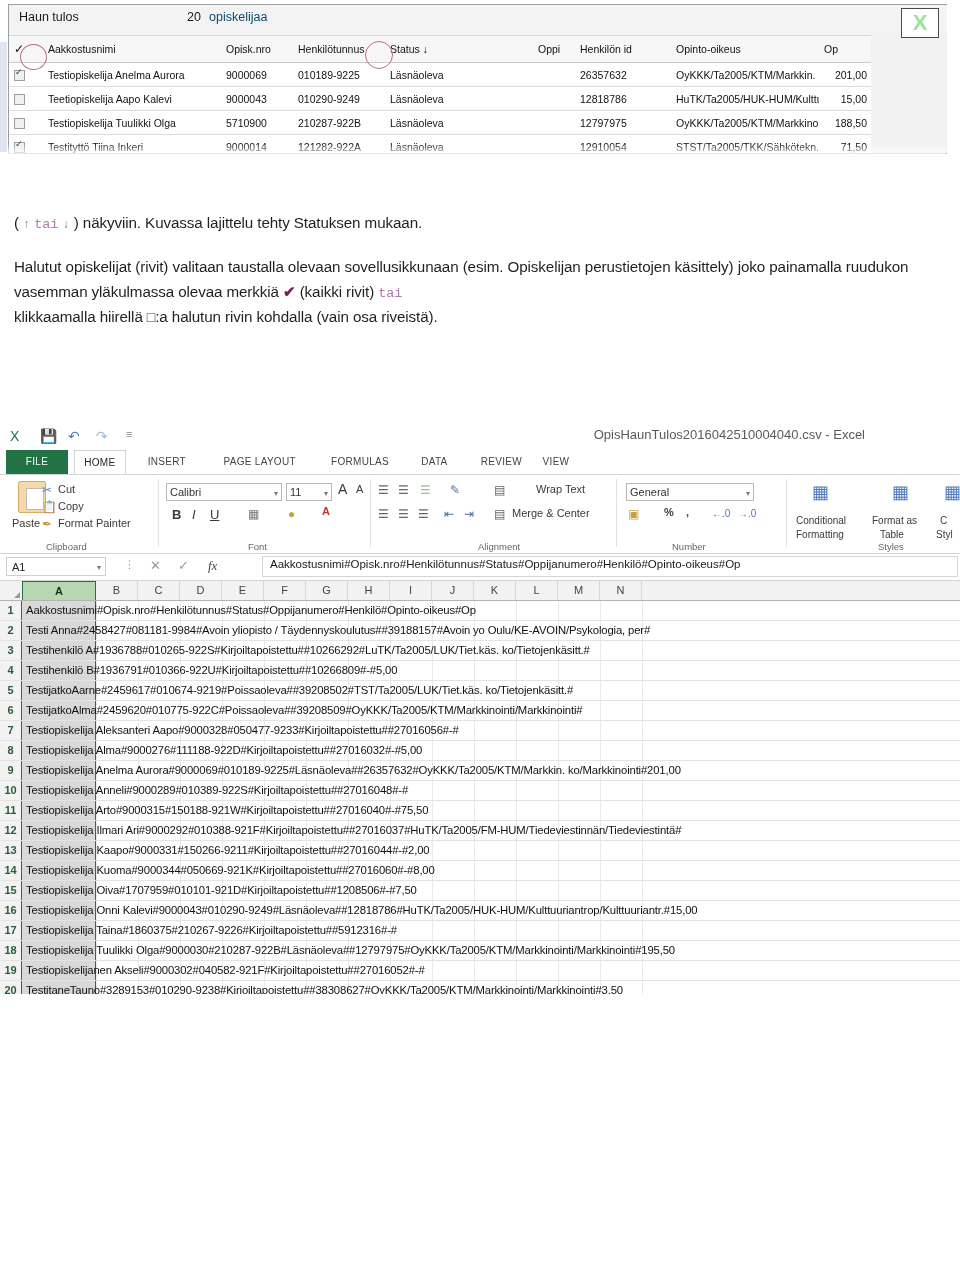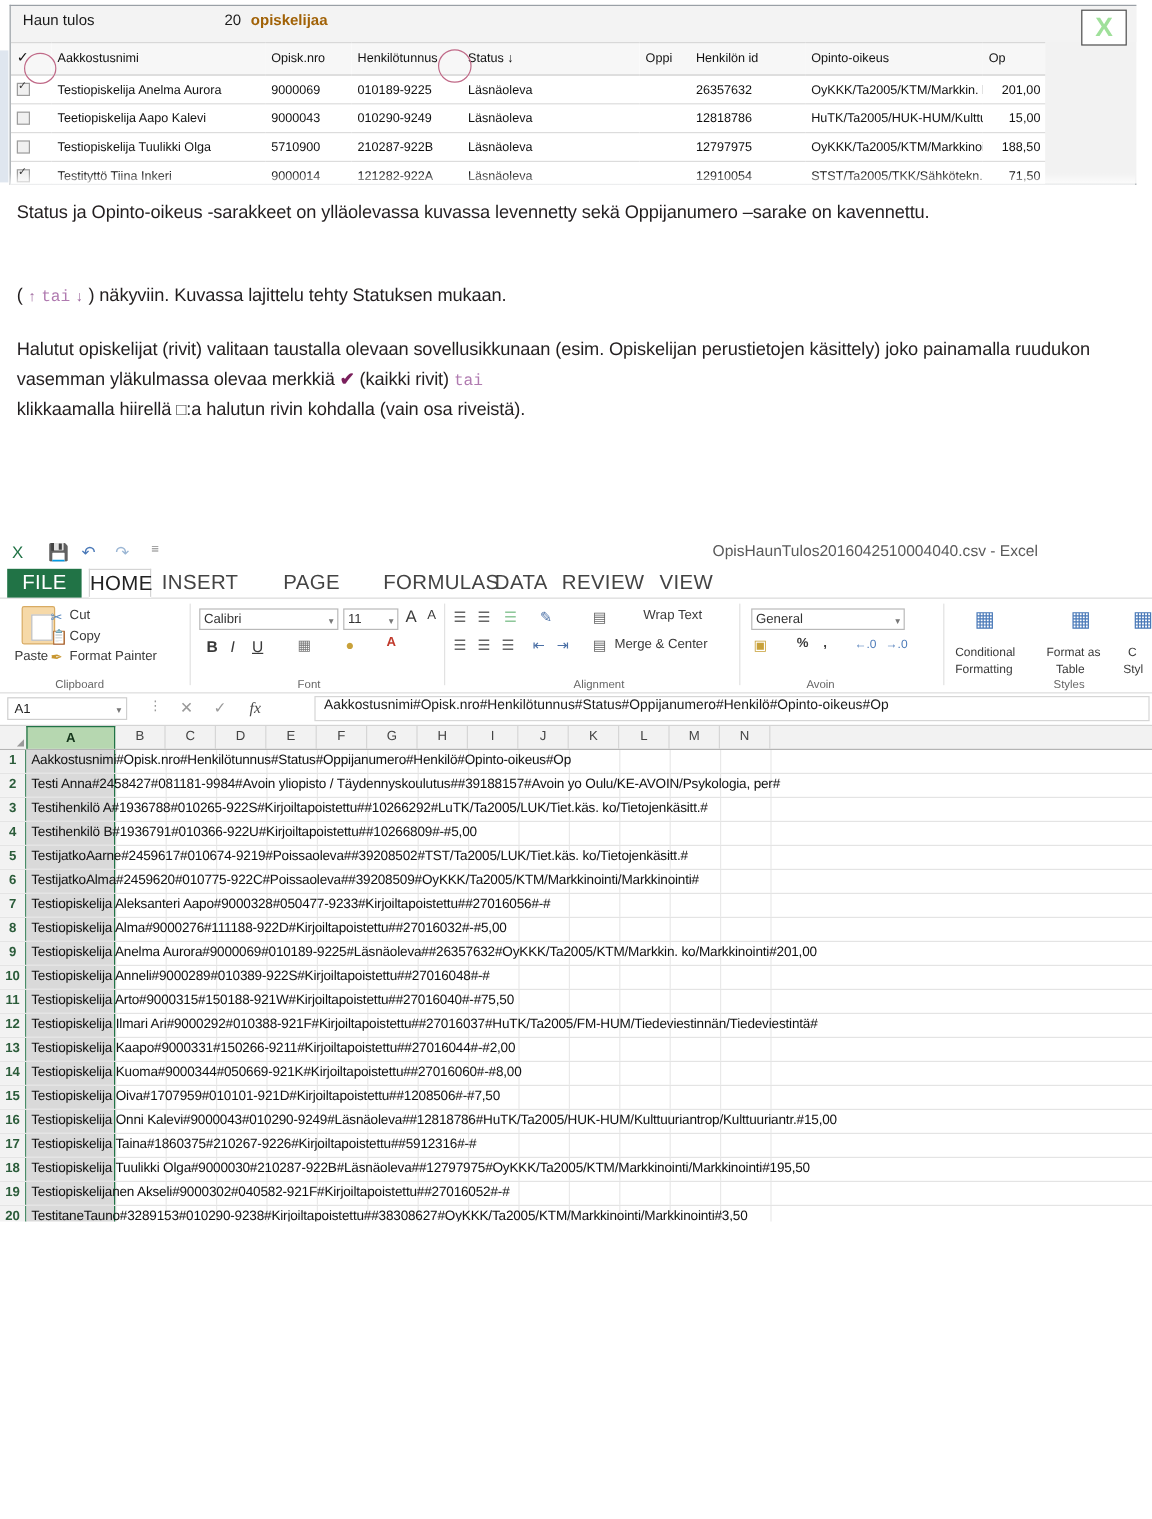--- a/index.html
+++ b/index.html
@@ -35,21 +35,21 @@
   .shot-head .lbl{
     position:absolute; left:10px; top:5px;
     font-size:12.5px; color:#1a1a1a;
   }
   .shot-head .cnt{
     position:absolute; left:178px; top:5px;
     font-size:12.5px; color:#1a1a1a;
   }
   .shot-head .cnt2{
     position:absolute; left:200px; top:5px;
-    font-size:12.5px; color:#a16207;font-weight:bold;
+    font-size:12.5px; color:#0c4a6e;
   }
   .xl-btn-top{
     position:absolute; right:8px; top:3px;
     width:36px; height:28px;
     background:#fff;
     border:1px solid #4a4a4a;
     display:flex; align-items:center; justify-content:center;
   }
   .xl-glyph{
     font-weight:bold; font-size:22px; line-height:1;
@@ -181,21 +181,21 @@
   .title-bar{
     position:absolute; right:95px; top:3px;
     font-size:13px; color:#5a5a5a;
   }
   .tabs{
     position:relative; height:24px; background:#fff;
     border-bottom:1px solid #d4d4d4;
   }
   .tab{
     position:absolute; top:0; height:24px; line-height:24px;
-    font-size:17px; color:#444; letter-spacing:.3px;
+    font-size:10px; color:#444; letter-spacing:.3px;
   }
   .tab.file{
     left:6px; width:62px; text-align:center;
     background:#217346; color:#fff;
   }
   .tab.active{
     background:#fff; color:#222;
     border:1px solid #d4d4d4; border-bottom:1px solid #fff;
     box-sizing:border-box; padding:0 12px;
   }
@@ -386,21 +386,20 @@
     </div>
 
     <div class="ellipse ell-a"></div>
     <div class="ellipse ell-b"></div>
   </div>
   <div class="fadeband"></div>
 </div>
 
 <div class="doc">
 
-  <p>Status ja Opinto-oikeus -sarakkeet on ylläolevassa kuvassa levennetty sekä Oppijanumero –sarake on kavennettu.</p>
   <div class="gap"></div>
 
   <p>
     <br>
     <span>(</span>
     <span class="arrow">↑</span>
     <span class="mono">tai</span>
     <span class="arrow">↓</span>
     <span>)</span>
     <span>näkyviin. Kuvassa lajittelu tehty Statuksen mukaan.</span>
@@ -438,21 +437,21 @@
   </div>
 
   <div class="tabs">
       <div class="tab file">FILE</div>
       <div class="tab active" style="left: 74px; width: 51.6px; text-align: center; padding: 0px;">HOME</div>
       <div class="tab" style="left: 133.6px; width: 66.4px; text-align: center;">INSERT</div>
       <div class="tab" style="left: 208px; width: 103.4px; text-align: center;">PAGE LAYOUT</div>
       <div class="tab" style="left: 319.4px; width: 81.2px; text-align: center;">FORMULAS</div>
       <div class="tab" style="left: 408.6px; width: 51.6px; text-align: center;">DATA</div>
       <div class="tab" style="left: 468.2px; width: 66.4px; text-align: center;">REVIEW</div>
-      <div class="tab" style="left: 542.6px; width: 51.6px; text-align: right;">VIEW</div>
+      <div class="tab" style="left: 542.6px; width: 51.6px; text-align: left;">VIEW</div>
     </div>
 
   <div class="ribbon">
 
     <div class="paste-ico"></div>
     <span class="r-txt" style="left:12px; top:42px;">Paste</span>
     <span class="r-ico" style="left:42px; top:8px; color:#5a8ac0;">✂</span>
     <span class="r-txt" style="left:58px; top:8px;">Cut</span>
     <span class="r-ico" style="left:42px; top:25px;">📋</span>
     <span class="r-txt" style="left:58px; top:25px;">Copy</span>
@@ -498,21 +497,21 @@
 
     <div class="fld" style="left:626px; top:8px; width:128px;">
       <span>General</span>
       <span class="car">▾</span>
     </div>
     <span class="r-ico" style="left:628px; top:32px; color:#c8a13a;">▣</span>
     <span class="r-txt" style="left:664px; top:31px; font-weight:bold;">%</span>
     <span class="r-txt" style="left:686px; top:31px; font-weight:bold;">,</span>
     <span class="r-small" style="left:712px; top:33px; color:#4a79b8;">←.0</span>
     <span class="r-small" style="left:738px; top:33px; color:#4a79b8;">→.0</span>
-    <span class="grp-lbl" style="left:672px;">Avoin</span>
+    <span class="grp-lbl" style="left:672px;">Number</span>
     <span class="grp-div" style="left:786px;"></span>
 
     <span class="r-ico" style="left:812px; top:6px; color:#4a79b8; font-size:18px;">▦</span>
     <span class="r-small" style="left:796px; top:40px;">Conditional</span>
     <span class="r-small" style="left:796px; top:54px;">Formatting</span>
     <span class="r-ico" style="left:892px; top:6px; color:#4a79b8; font-size:18px;">▦</span>
     <span class="r-small" style="left:872px; top:40px;">Format as</span>
     <span class="r-small" style="left:880px; top:54px;">Table</span>
     <span class="r-ico" style="left:944px; top:6px; color:#4a79b8; font-size:18px;">▦</span>
     <span class="r-small" style="left:940px; top:40px;">C</span>

